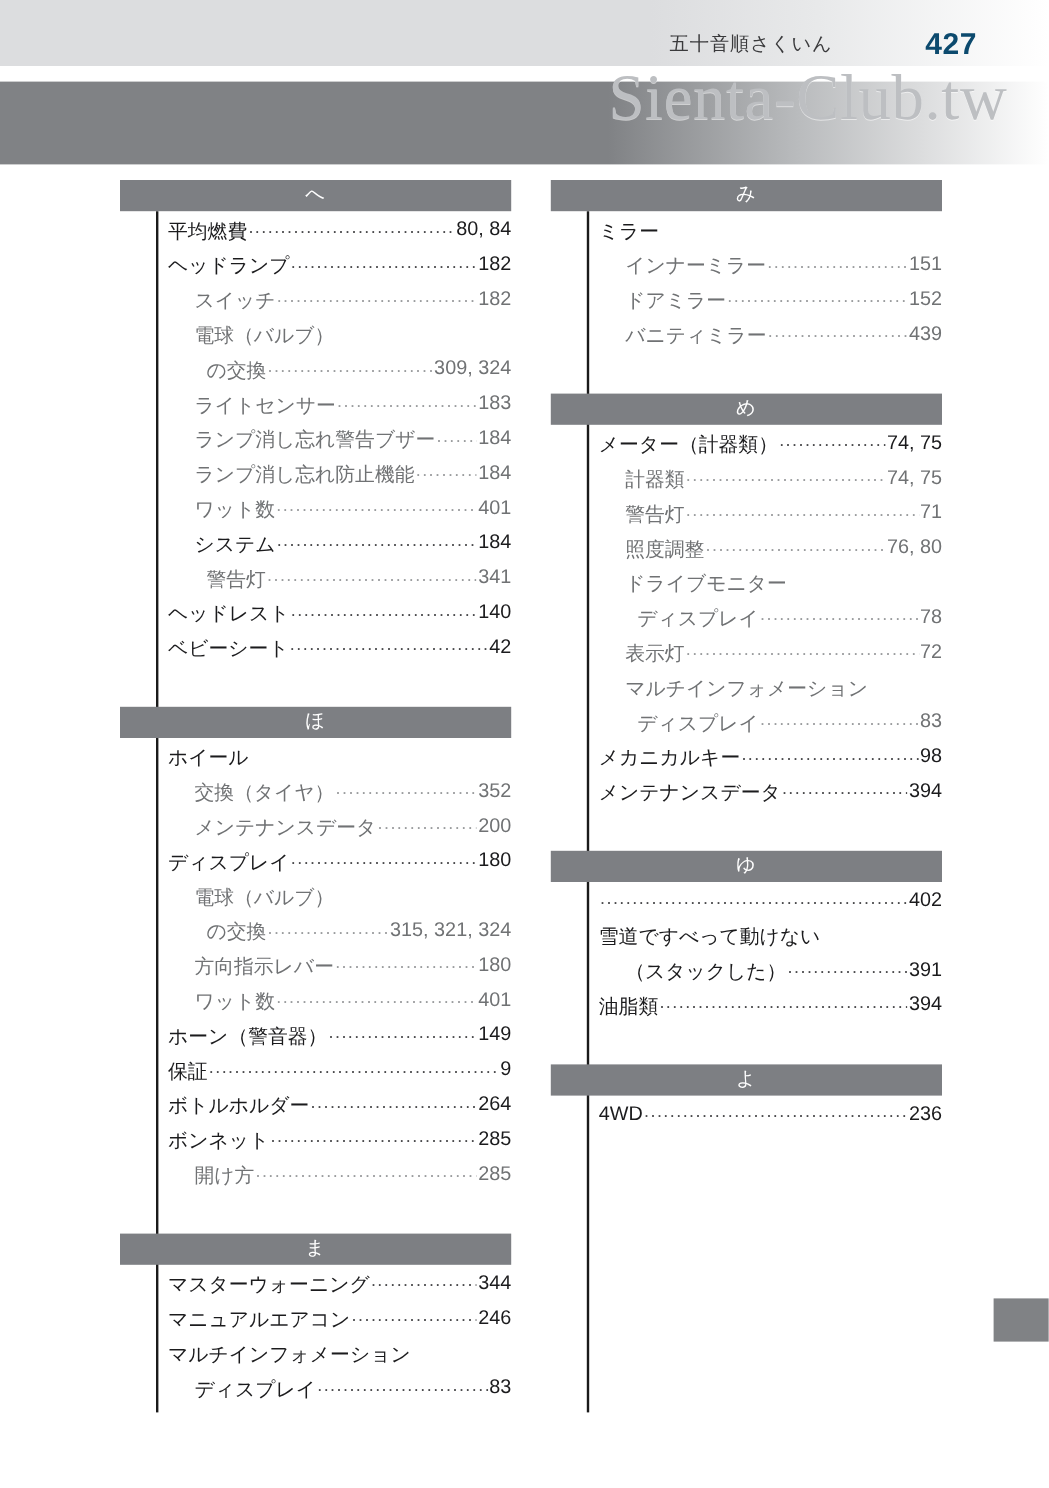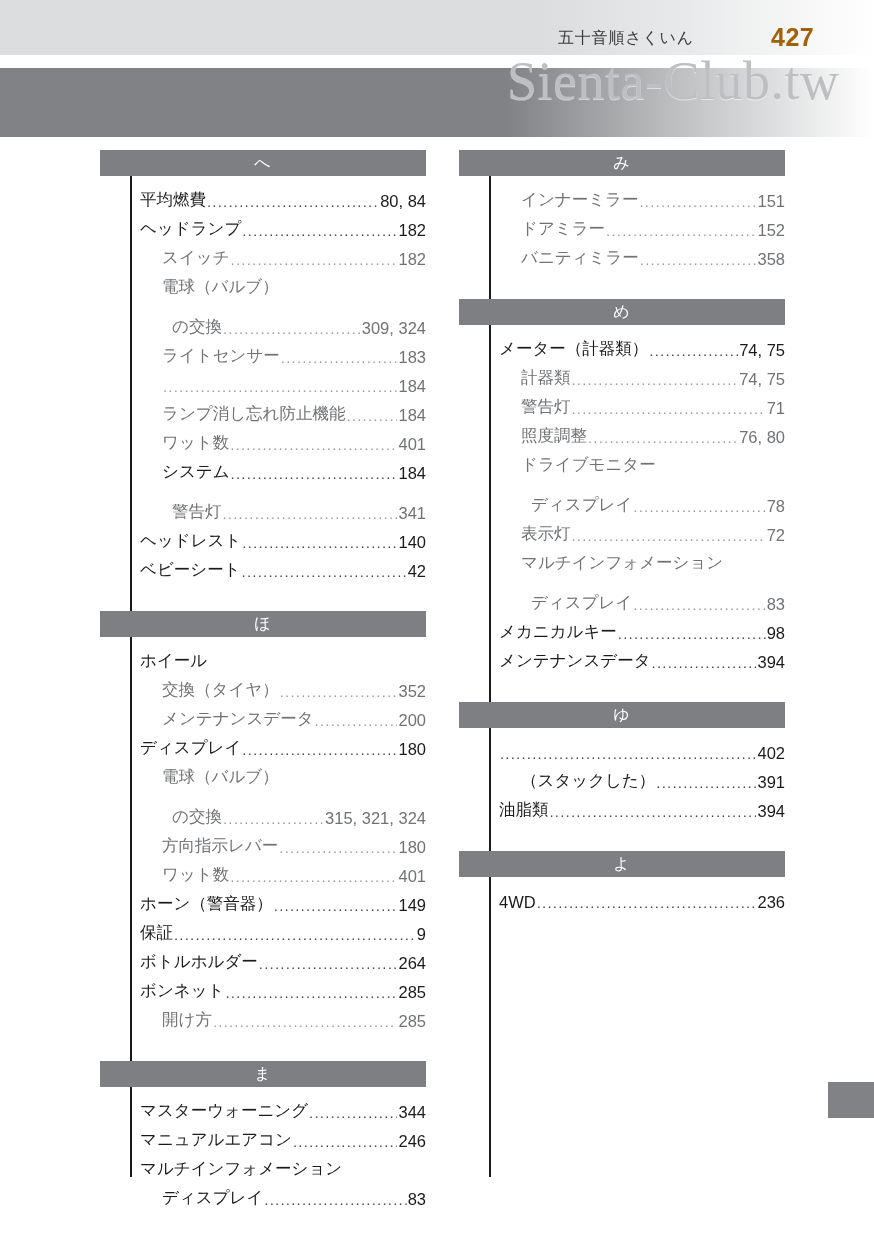--- a/index.html
+++ b/index.html
@@ -37,21 +37,21 @@
     color: #3a3a3c;
     letter-spacing: 0.8px;
     white-space: nowrap;
     line-height: 1;
   }
   #page-number {
     position: absolute;
     left: 771px; top: 25px;
     font-size: 25px;
     font-weight: bold;
-    color: #a16207;
+    color: #0c4a6e;
     letter-spacing: 0.5px;
     line-height: 1;
   }
 
   
   #watermark {
     position: absolute;
     left: 507px; top: 52px;
     font-family: "Liberation Serif", "DejaVu Serif", serif;
     font-size: 54px;
@@ -104,21 +104,21 @@
   }
   .section-block { margin-bottom: 0; }
   .section-spacer { height: 30px; }
 
   
   .entries {
     padding-top: 6px;
   }
   .entry {
     display: flex;
-    align-items: flex-end;
+    align-items: flex-start;
     height: 29px;
     font-size: 16.5px;
     white-space: nowrap;
     overflow: hidden;
   }
   .entry .e-label {
     flex: 0 0 auto;
   }
   .entry .e-dots {
     flex: 1 1 auto;
@@ -131,21 +131,21 @@
     top: -1px;
   }
   .entry .e-page {
     flex: 0 0 auto;
     text-align: right;
   }
 
   
   .lvl0 { padding-left: 40px; }
   .lvl1 { padding-left: 62px; }
-  .lvl2 { padding-left: 72px; margin-top: 11px; }
+  .lvl2 { padding-left: 72px; }
 
   
   .tone-dark  { color: #1b1b1d; }
   .tone-dark .e-dots  { color: #4a4a4c; }
   .tone-light { color: #707274; }
   .tone-light .e-dots { color: #9a9c9e; }
 </style>
 </head>
 <body>
 
@@ -188,20 +188,21 @@
           <span class="e-label">の交換</span>
           <span class="e-dots">..........................................................................</span>
           <span class="e-page">309, 324</span>
         </div>
         <div class="entry lvl1 tone-light">
           <span class="e-label">ライトセンサー</span>
           <span class="e-dots">..........................................................................</span>
           <span class="e-page">183</span>
         </div>
         <div class="entry lvl1 tone-light">
+          <span class="e-label">ランプ消し忘れ警告ブザー</span>
           <span class="e-dots">..........................................................................</span>
           <span class="e-page">184</span>
         </div>
         <div class="entry lvl1 tone-light">
           <span class="e-label">ランプ消し忘れ防止機能</span>
           <span class="e-dots">..........................................................................</span>
           <span class="e-page">184</span>
         </div>
         <div class="entry lvl1 tone-light">
           <span class="e-label">ワット数</span>
@@ -319,34 +320,37 @@
           <span class="e-dots">..........................................................................</span>
           <span class="e-page">83</span>
         </div>
       </div>
     </div>
   </div>
 <div class="column" id="column-right">
     <div class="section-block">
       <div class="section-bar">み</div>
       <div class="entries">
+        <div class="entry lvl0 tone-dark no-page">
+          <span class="e-label">ミラー</span>
+        </div>
         <div class="entry lvl1 tone-light">
           <span class="e-label">インナーミラー</span>
           <span class="e-dots">..........................................................................</span>
           <span class="e-page">151</span>
         </div>
         <div class="entry lvl1 tone-light">
           <span class="e-label">ドアミラー</span>
           <span class="e-dots">..........................................................................</span>
           <span class="e-page">152</span>
         </div>
         <div class="entry lvl1 tone-light">
           <span class="e-label">バニティミラー</span>
           <span class="e-dots">..........................................................................</span>
-          <span class="e-page">358</span>
+          <span class="e-page">439</span>
         </div>
       </div>
     </div>
     <div class="section-spacer"></div>
     <div class="section-block">
       <div class="section-bar">め</div>
       <div class="entries">
         <div class="entry lvl0 tone-dark">
           <span class="e-label">メーター（計器類）</span>
           <span class="e-dots">..........................................................................</span>
@@ -401,20 +405,23 @@
       </div>
     </div>
     <div class="section-spacer"></div>
     <div class="section-block">
       <div class="section-bar">ゆ</div>
       <div class="entries">
         <div class="entry lvl0 tone-dark">
           <span class="e-dots">..........................................................................</span>
           <span class="e-page">402</span>
         </div>
+        <div class="entry lvl0 tone-dark no-page">
+          <span class="e-label">雪道ですべって動けない</span>
+        </div>
         <div class="entry lvl1 tone-dark">
           <span class="e-label">（スタックした）</span>
           <span class="e-dots">..........................................................................</span>
           <span class="e-page">391</span>
         </div>
         <div class="entry lvl0 tone-dark">
           <span class="e-label">油脂類</span>
           <span class="e-dots">..........................................................................</span>
           <span class="e-page">394</span>
         </div>

